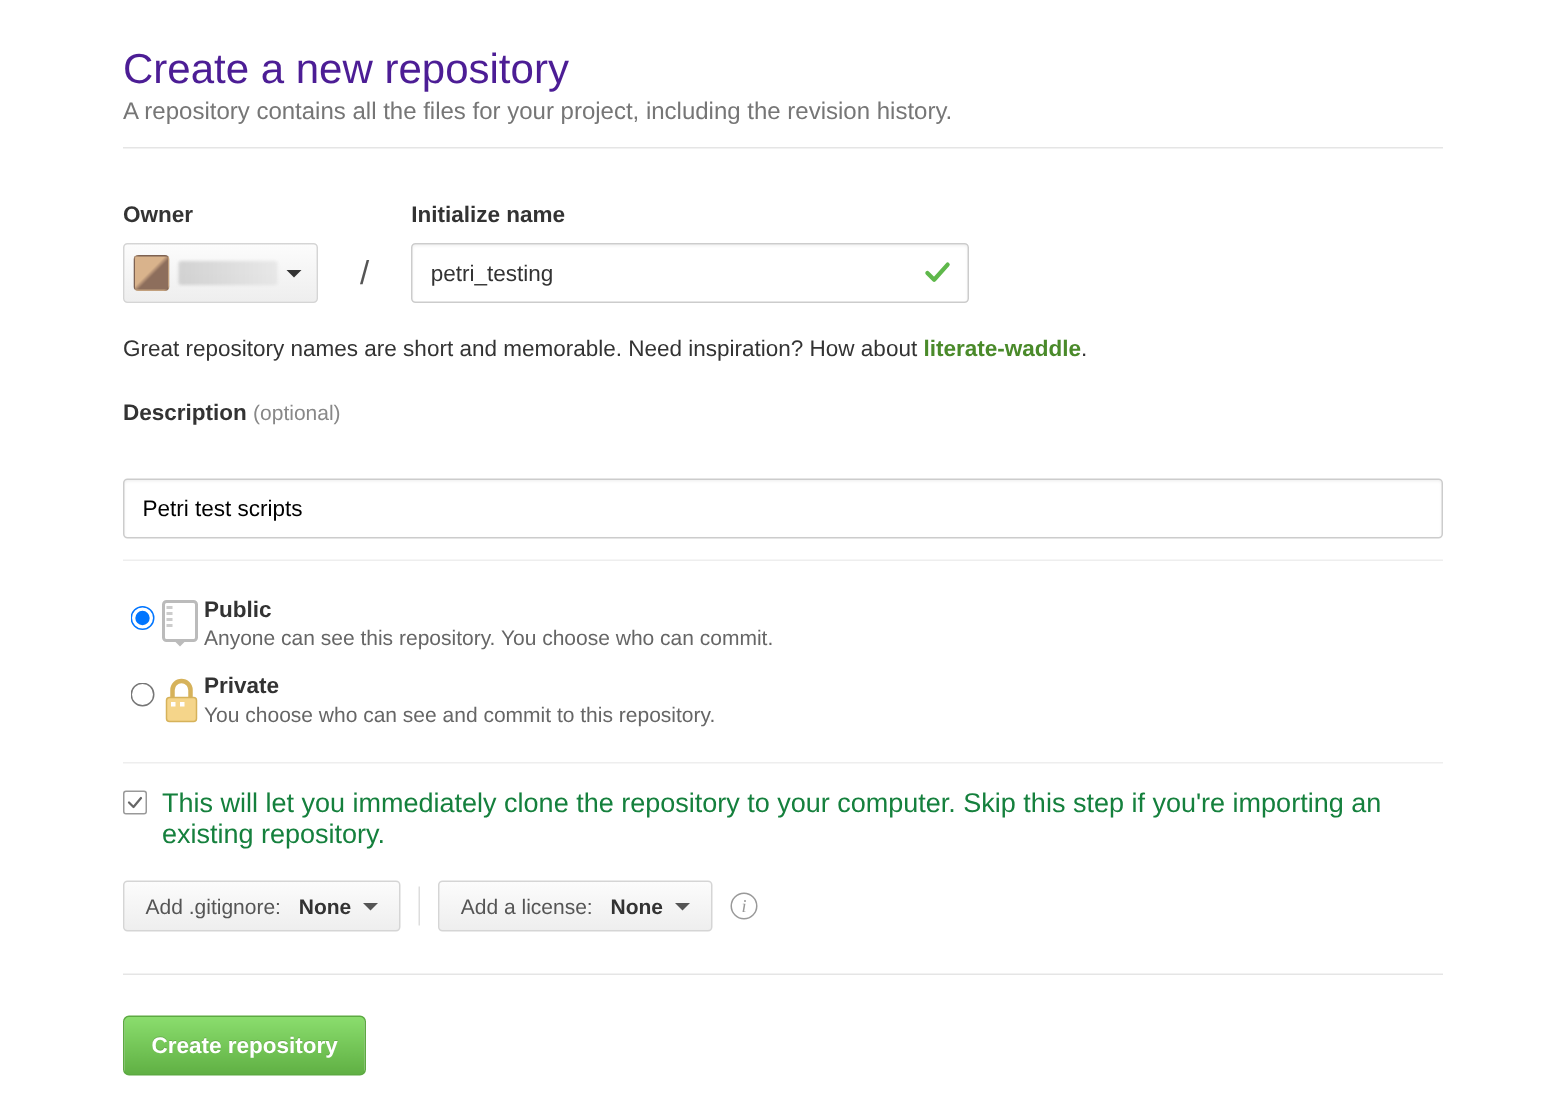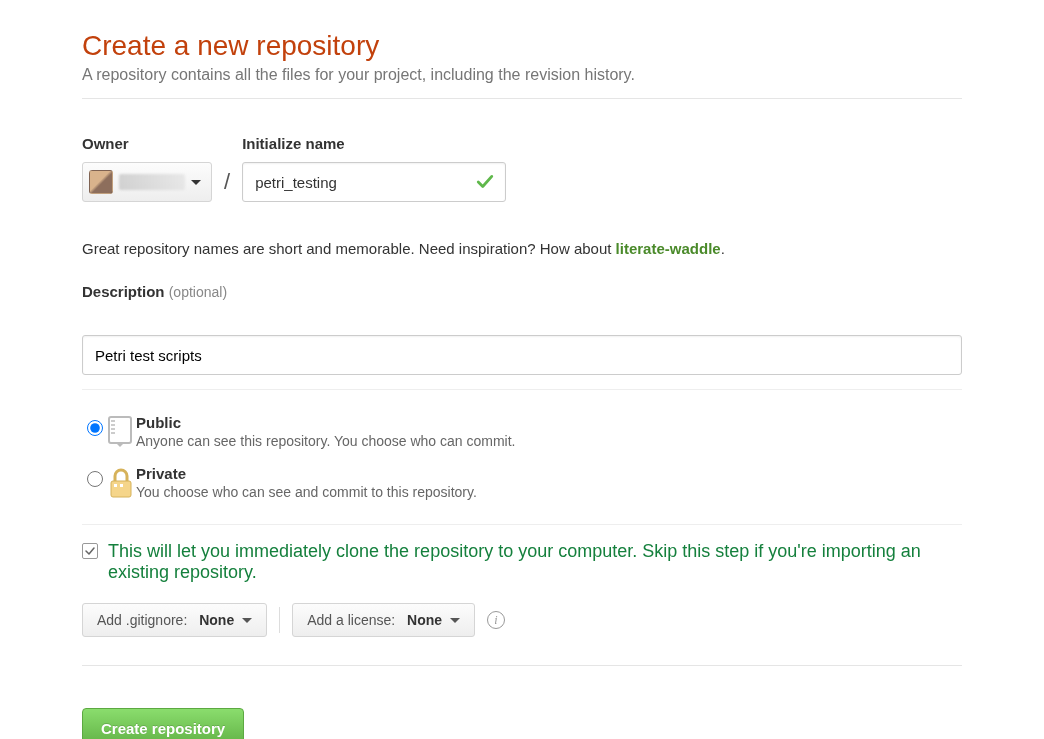--- a/index.html
+++ b/index.html
@@ -12,34 +12,34 @@
   }
   .container {
     max-width: 880px;
     margin: 0 auto;
     padding: 24px 0 40px 0;
   }
   h1.page-title {
     font-size: 28px;
     font-weight: 400;
     margin: 6px 0 4px 0;
-    color: #c2410c;
+    color: #4c1d95;
   }
   .page-subtitle {
     font-size: 16px;
     color: #767676;
     margin: 0 0 14px 0;
   }
   hr.rule {
     border: none;
     border-top: 1px solid #e5e5e5;
     margin: 0;
   }
   .section-spacer { height: 36px; }
-  .row-owner { display: flex; align-items: center; gap: 0; }
+  .row-owner { display: flex; align-items: center; gap: 16px; }
   .col-owner, .col-repo { display: flex; flex-direction: column; }
   .col-owner { margin-right: 0; }
   .col-repo { margin-left: 0; }
   .field-label {
     font-weight: 600;
     font-size: 15px;
     margin-bottom: 10px;
     color: #333;
   }
   .owner-select {
@@ -78,38 +78,38 @@
   .slash {
     font-size: 22px;
     color: #555;
     margin: 0 12px;
     align-self: flex-end;
     height: 40px;
     line-height: 40px;
   }
   .text-input {
     height: 40px;
-    width: 264px;
+    width: 372px;
     border: 1px solid #ccc;
     border-radius: 3px;
     padding: 0 40px 0 12px;
     font-size: 15px;
     color: #333;
     box-shadow: inset 0 1px 2px rgba(0,0,0,0.06);
   }
   .repo-input-wrap { position: relative; }
   .check-icon {
     position: absolute;
     right: 12px;
     top: 50%;
     transform: translateY(-50%);
     width: 18px; height: 18px;
   }
   .name-hint {
-    margin-top: 38px;
+    margin-top: 22px;
     font-size: 15px;
     color: #333;
   }
   .name-hint .suggestion {
     color: #4a8a2a;
     font-weight: 600;
   }
   .desc-section { margin-top: 26px; }
   .desc-label-row { font-size: 15px; margin-bottom: 10px; }
   .desc-label-row .optional { color: #888; font-weight: 400; font-size: 14px; }
@@ -209,21 +209,21 @@
     display: inline-flex;
     align-items: center;
     justify-content: center;
     color: #999;
     font-size: 12px;
     font-style: italic;
     font-family: Georgia, serif;
   }
   .submit-row {
     margin-top: 28px;
-    padding-top: 42px;
+    padding-top: 27px;
     border-top: 1px solid #e5e5e5;
   }
   .btn-primary {
     display: inline-flex;
     align-items: center;
     height: 40px;
     padding: 0 18px;
     border: 1px solid #5ca941;
     border-radius: 4px;
     background: linear-gradient(#8add6d, #60b044);

